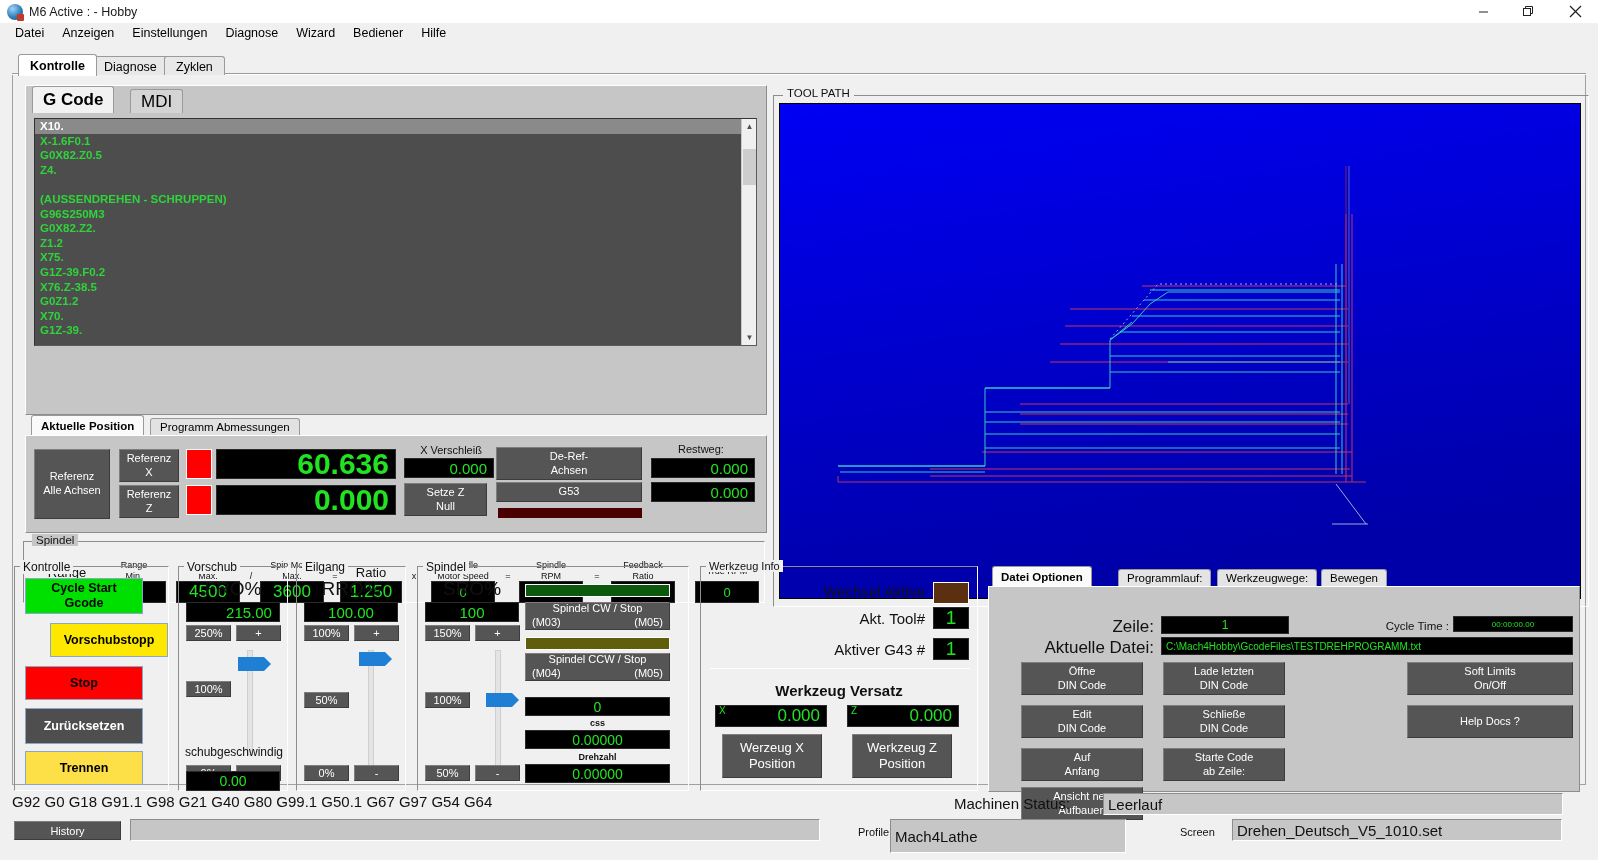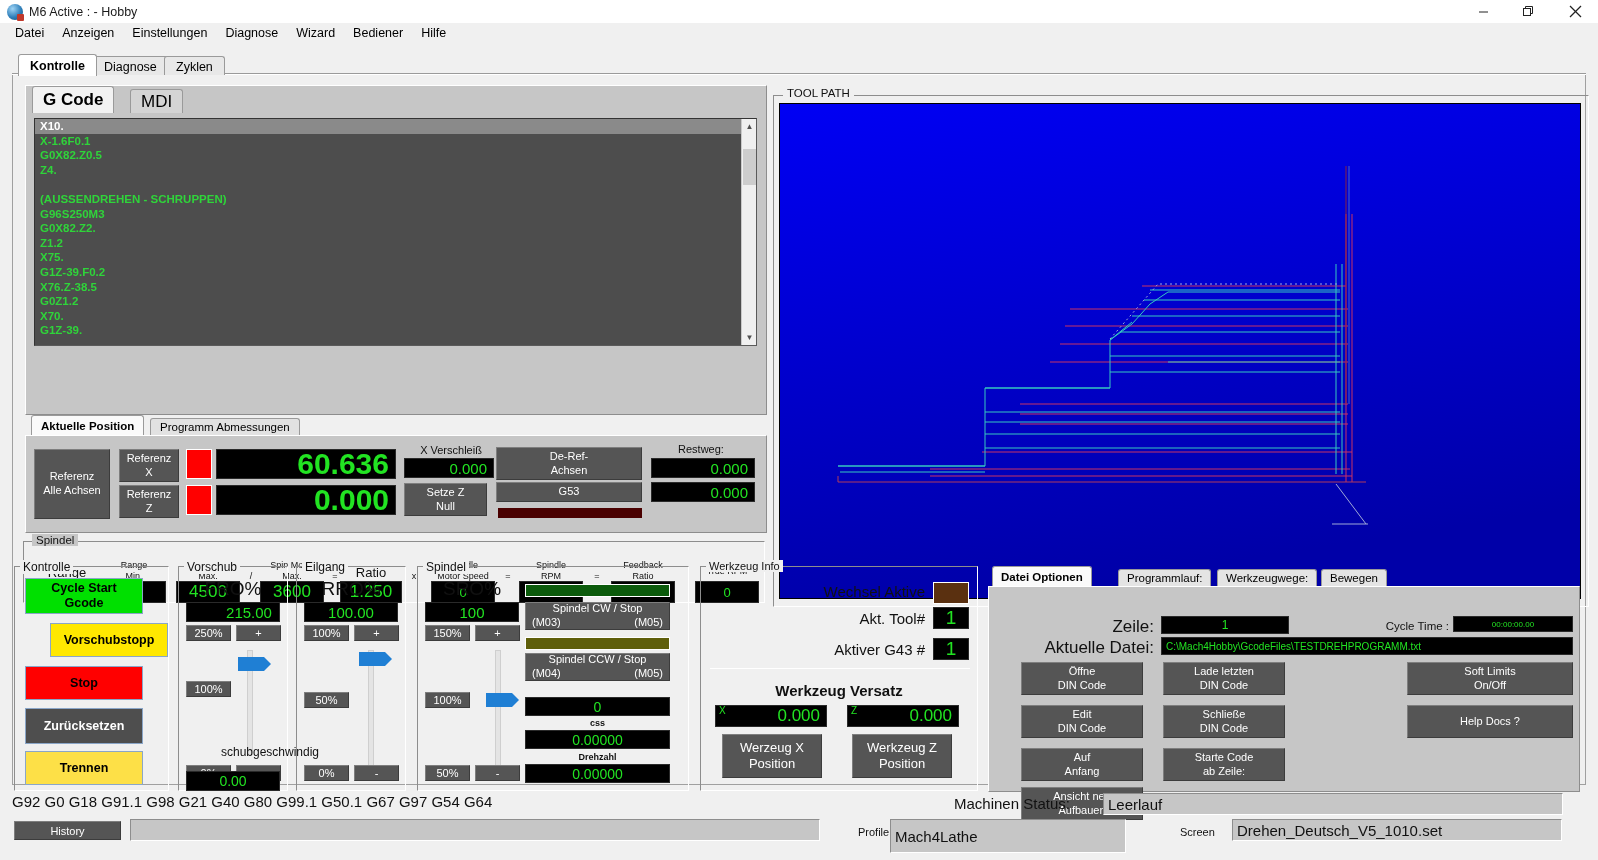--- a/index.html
+++ b/index.html
@@ -467,21 +467,21 @@
   <div class="bgroup-lbl" style="left:184px; top:560px;">Vorschub</div>
   <div class="ovr-title" style="left:178px; top:578px; width:110px;">FRO%</div>
   <div class="dro ctr" style="left:186px; top:602px; width:94px; height:20px; font-size:15px;padding-left:32px;">215.00</div>
   <div class="pctbtn" style="left:186px; top:625px; width:45px; height:16px;">250%</div>
   <div class="pctbtn" style="left:236px; top:625px; width:45px; height:16px;">+</div>
   <div class="slider-track" style="left:247px; top:650px; height:105px;"></div>
   <div class="slider-thumb" style="left:238px; top:657px;"></div>
   <div class="pctbtn" style="left:186px; top:681px; width:45px; height:16px;">100%</div>
   <div class="pctbtn" style="left:186px; top:765px; width:45px; height:16px;">0%</div>
   <div class="pctbtn" style="left:236px; top:765px; width:45px; height:16px;">-</div>
-  <div style="position:absolute; left:178px; top:745px; width:112px; font-size:12px; color:#111; text-align:center; overflow:hidden; white-space:nowrap;margin-left:36px;">schubgeschwindig</div>
+  <div style="position:absolute; left:178px; top:745px; width:112px; font-size:12px; color:#111; text-align:center; overflow:hidden; white-space:nowrap;">schubgeschwindig</div>
   <div class="dro ctr" style="left:186px; top:771px; width:94px; height:20px; font-size:14px;">0.00</div>
 
   <div class="bgroup" style="left:296px; top:566px; width:110px; height:225px;"></div>
   <div class="bgroup-lbl" style="left:302px; top:560px;">Eilgang</div>
   <div class="ovr-title" style="left:296px; top:578px; width:110px;">RRO%</div>
   <div class="dro ctr" style="left:304px; top:602px; width:94px; height:20px; font-size:15px;">100.00</div>
   <div class="pctbtn" style="left:304px; top:625px; width:45px; height:16px;">100%</div>
   <div class="pctbtn" style="left:354px; top:625px; width:45px; height:16px;">+</div>
   <div class="slider-track" style="left:368px; top:650px; height:120px;"></div>
   <div class="slider-thumb" style="left:359px; top:652px;"></div>

